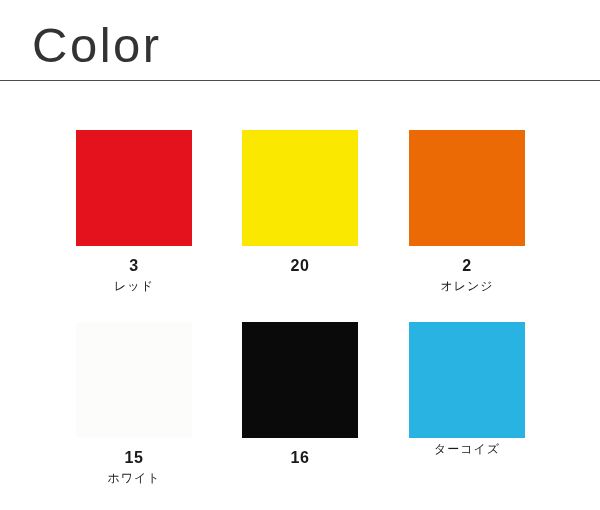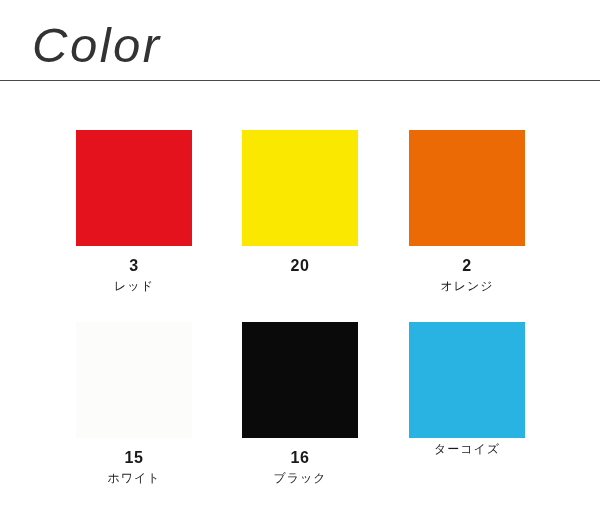--- a/index.html
+++ b/index.html
@@ -17,21 +17,20 @@
     -webkit-font-smoothing: antialiased;
   }
 
   
   .page-header {
     position: absolute;
     left: 0;
     top: 0;
     width: 508px;
     height: 82px;
-    font-style: italic;
   }
   .page-title {
     position: absolute;
     left: 32px;
     top: 17px;
     font-size: 49px;
     line-height: 56px;
     font-weight: 300;
     letter-spacing: 2.5px;
     color: #333333;
@@ -137,21 +136,20 @@
 
     <div class="color-cell col-1">
       <div class="swatch" style="background-color: rgb(252, 252, 250);"></div>
       <div class="swatch-code">15</div>
       <div class="swatch-name">ホワイト</div>
     </div>
 
     <div class="color-cell col-2">
       <div class="swatch" style="background-color: rgb(10, 10, 10);"></div>
       <div class="swatch-code">16</div>
-      <div class="swatch-name">ブラック</div>
     </div>
 
     <div class="color-cell col-3">
       <div class="swatch" style="background-color: rgb(41, 179, 227);"></div>
       <div class="swatch-name">ターコイズ</div>
     </div>
 
   </div>
 
 </div>

